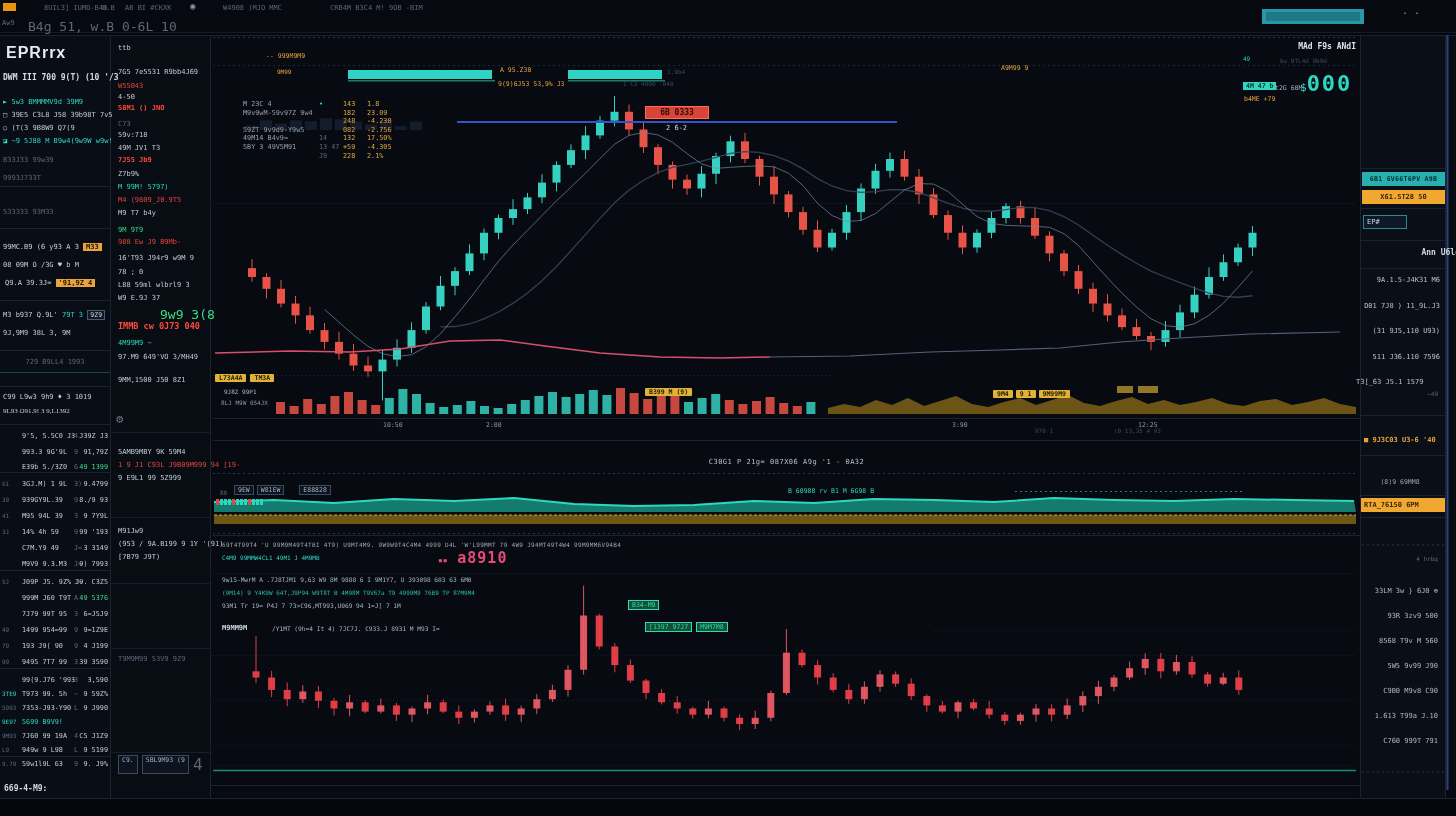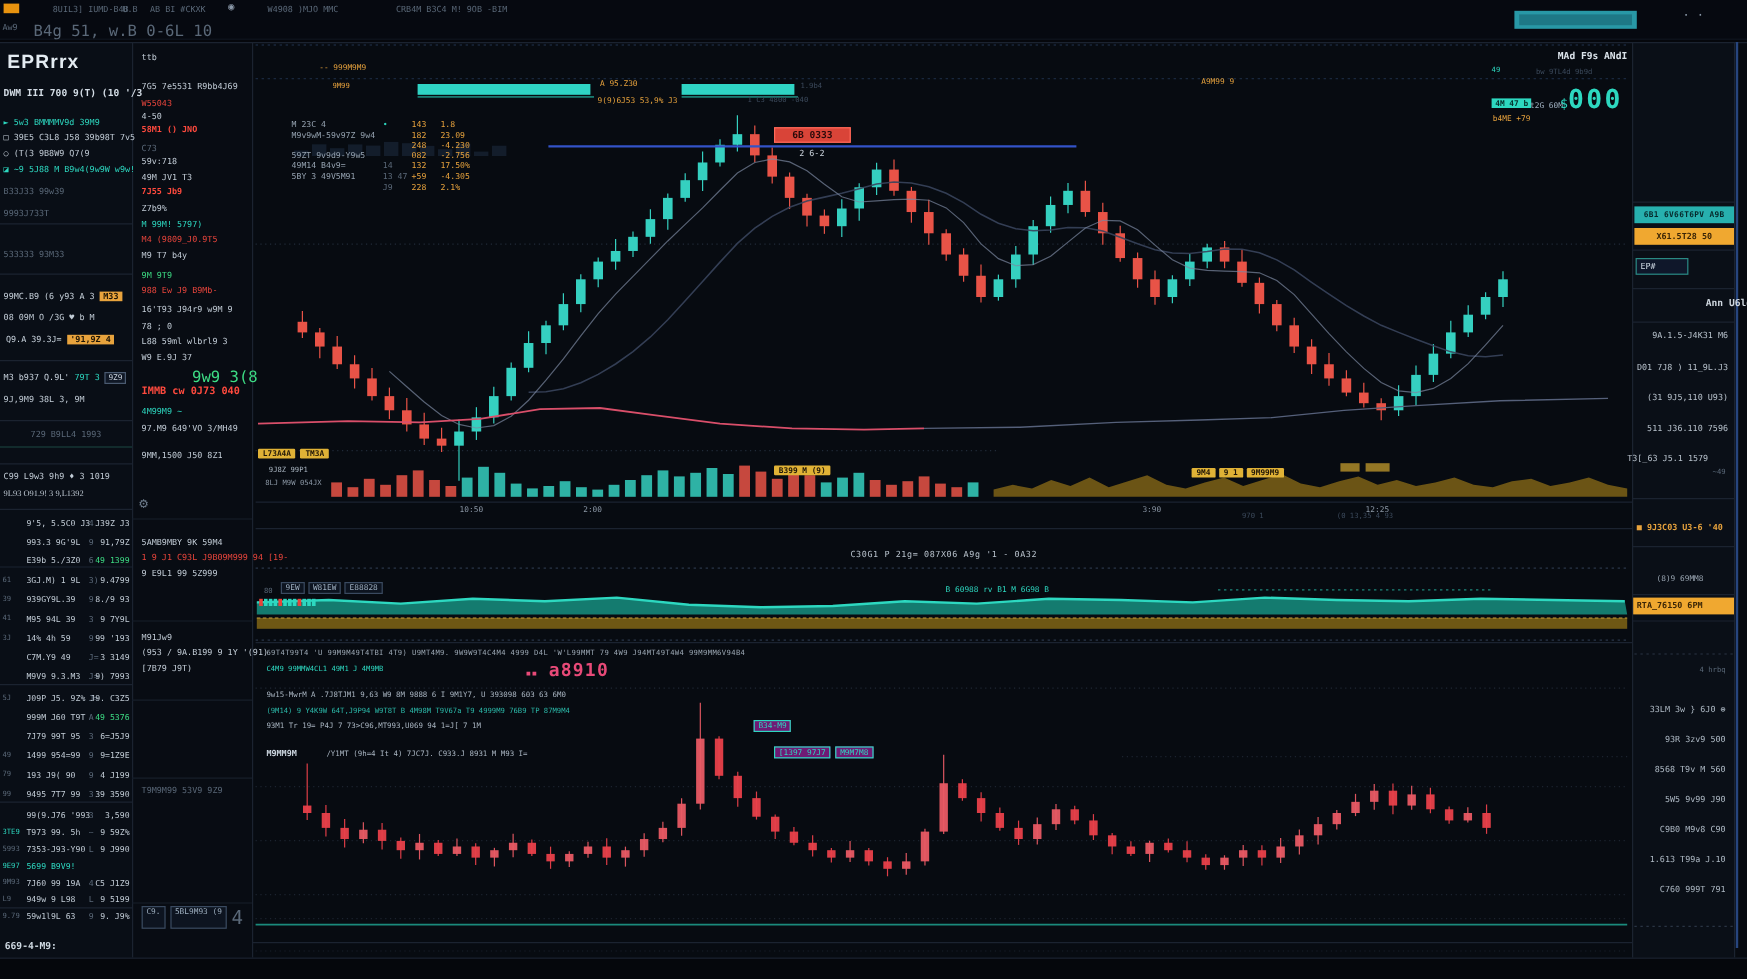--- a/index.html
+++ b/index.html
@@ -15,21 +15,21 @@
   #p-chart{left:210px;width:1150px;background:#070b11;}
   #p-right{left:1360px;width:85px;background:#0a0f17;}
   #p-edge{left:1445px;width:11px;background:#070a10;}
   #topbar{position:absolute;left:0;top:0;width:1456px;height:32px;background:#060910;z-index:2;}
   #statusbar{position:absolute;left:0;top:798px;width:1456px;height:18px;background:#080c14;z-index:2;}
   #gfx{position:absolute;left:0;top:0;z-index:1;pointer-events:none;}
   .txt{position:absolute;z-index:2;}
   .badge-org{background:#e8a33d;color:#1d1405;padding:0 3px;font-size:7px;font-weight:bold;}
   .badge-brd{border:1px solid #4a5a70;color:#cdd6df;padding:0 2px;font-size:6.5px;background:#101826;}
   .pill-y{background:#e0b236;color:#201708;font-size:6.5px;padding:0 4px;border-radius:1px;font-weight:bold;}
-  .pill-t{border:1px solid #2dd8c0;color:#2dd8c0;font-size:6.5px;padding:0 3px;background:#701a75;}
+  .pill-t{border:1px solid #2dd8c0;color:#2dd8c0;font-size:6.5px;padding:0 3px;background:#14532d;}
   .pill-b{border:1px solid #3a4a60;color:#9fb0c0;font-size:6.5px;padding:0 3px;background:#0d1420;}
   .btn-teal{background:#27b0ae;color:#06282a;font-size:6.5px;font-weight:bold;text-align:center;
             padding:3px 1px;letter-spacing:.3px;}
   .btn-orange{background:#f0a830;color:#3a2506;font-size:7px;font-weight:bold;text-align:center;padding:3px 1px;}
   .inputbox{border:1px solid #2a8a84;background:#0f172a;color:#d0dae4;font-size:7px;padding:2px 3px;}
   .redbadge{background:#d94438;color:#2a0a0a;font-weight:bold;font-size:8px;text-align:center;
             border:1px solid #ff6a5a;padding:1px 0;}
 </style>
 </head>
 <body>
@@ -581,21 +581,21 @@
       <div class="pill-y" style="white-space: nowrap; z-index: 2; position: static;">9 1</div>
       <div class="pill-y" style="white-space: nowrap; z-index: 2; position: static;">9M99M9</div>
     </div>
   <div id="x-labels"></div>
 
   <div class="txt" style="left:213px;top:458px;width:1147px;text-align:center;font-size:7px;letter-spacing:.5px;color:#b8c2cc;">C30G1 P 21g= 087X06 A9g '1 - 0A32</div>
   <div class="txt dim" style="left:220px;top:489px;font-size:6px;">80</div>
   <div id="mid-pills" class="txt" style="left:234px;top:485px;display:flex;gap:3px;">
       <div class="pill-b" style="white-space: nowrap; z-index: 2; position: static;">9EW</div>
       <div class="pill-b" style="white-space: nowrap; z-index: 2; position: static;">W81EW</div>
-      <div class="pill-b" style="white-space: nowrap; z-index: 2; position: static;">E88828</div>
+      <div class="pill-b" style="white-space: nowrap; z-index: 2; position: static; margin-left: 12px;">E88828</div>
     </div>
   <div class="txt teal" style="left:788px;top:487px;font-size:6.5px;">B 60988 rv B1 M 6G98 B</div>
 
   <div class="txt" style="left:222px;top:541px;font-size:6px;letter-spacing:.3px;color:#9aa6b2;">69T4T99T4 'U 99M9M49T4TBI 4T9) U9MT4M9. 9W9W9T4C4M4 4999 D4L 'W'L99MMT 79 4W9 J94MT49T4W4 99M9MM6V94B4</div>
   <div class="txt teal" style="left:222px;top:554px;font-size:6px;">C4M9 99MMW4CL1 49M1 J 4M9MB</div>
   <div class="txt" style="left:438px;top:548px;">
     <span class="pink" style="font-size:8px;">▪▪</span>
     <span class="pink" style="font-size:15px;font-weight:bold;letter-spacing:1px;">a8910</span>
   </div>
   <div class="txt" style="left:222px;top:576px;font-size:6.2px;color:#a8b4c0;">9w15-MwrM A .7J8TJM1 9,63 W9 8M 9888 6 I 9M1Y7,  U 393098 603 63 6M0</div>

